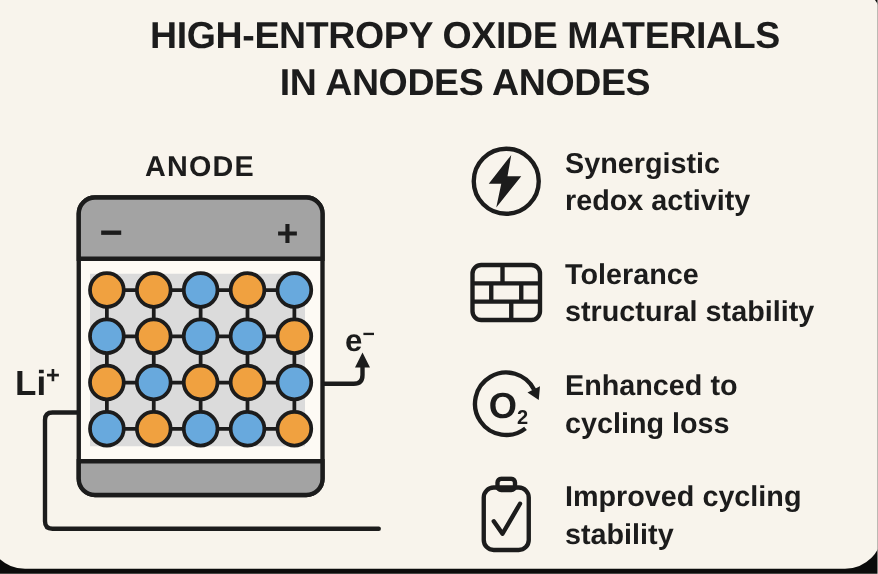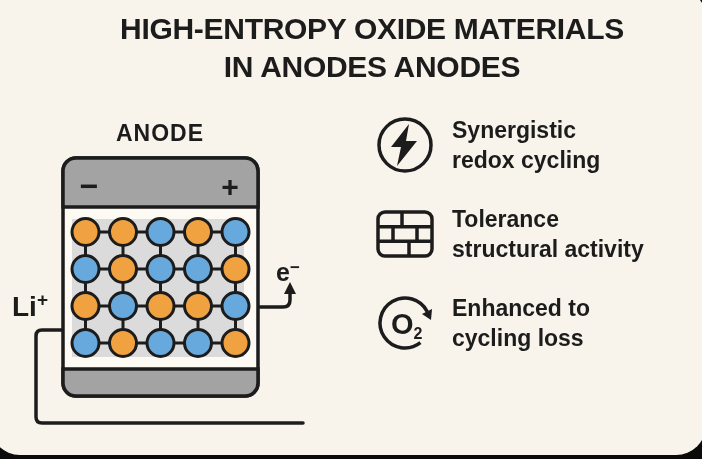--- a/index.html
+++ b/index.html
@@ -104,54 +104,67 @@
 
       <div class="feature">
         <div class="feature-icon">
           <svg width="62" height="62" viewBox="0 0 62 62">
             <circle cx="31" cy="31" r="26" class="icon-stroke"></circle>
             <polygon points="35,10 17,33 27,33 23,52 43,27 32,27" class="icon-fill"></polygon>
           </svg>
         </div>
         <div class="feature-text">
           <div>Synergistic</div>
-          <div>redox cycling</div>
+          <div>redox activity</div>
         </div>
       </div>
 
       <div class="feature">
         <div class="feature-icon">
           <svg width="62" height="62" viewBox="0 0 62 62">
             <rect x="4" y="9" width="54" height="44" rx="7" class="icon-stroke"></rect>
             <g class="icon-stroke">
               <line x1="4" y1="23.7" x2="58" y2="23.7"></line>
               <line x1="4" y1="38.3" x2="58" y2="38.3"></line>
               <line x1="28" y1="9" x2="28" y2="23.7"></line>
               <line x1="19" y1="23.7" x2="19" y2="38.3"></line>
               <line x1="43" y1="23.7" x2="43" y2="38.3"></line>
               <line x1="35" y1="38.3" x2="35" y2="53"></line>
             </g>
           </svg>
         </div>
         <div class="feature-text">
           <div>Tolerance</div>
-          <div>structural activity</div>
+          <div>structural stability</div>
         </div>
       </div>
 
       <div class="feature">
         <div class="feature-icon">
           <svg width="62" height="62" viewBox="0 0 62 62">
             <path d="M46.4,50.7 A25,25 0 1 1 53.3,19.7" class="icon-stroke"></path>
             <polygon points="57,28 58,17 48,22" class="icon-fill"></polygon>
             <text x="17" y="42" font-size="29" class="icon-text"><tspan>O</tspan><tspan font-size="16" dy="5">2</tspan></text>
           </svg>
         </div>
         <div class="feature-text">
           <div>Enhanced to</div>
           <div>cycling loss</div>
         </div>
       </div>
 
+      <div class="feature">
+        <div class="feature-icon">
+          <svg width="62" height="62" viewBox="0 0 62 62">
+            <rect x="24" y="2" width="14" height="9" rx="3" class="icon-stroke"></rect>
+            <rect x="13" y="9" width="36" height="50" rx="8" class="icon-stroke"></rect>
+            <polyline points="21,36 28,46 42,22" class="icon-stroke" stroke-width="4" stroke-linecap="round" stroke-linejoin="round"></polyline>
+          </svg>
+        </div>
+        <div class="feature-text">
+          <div>Improved cycling</div>
+          <div>stability</div>
+        </div>
+      </div>
 
     </div>
   </div>
 </div>
 
 </body></html>

